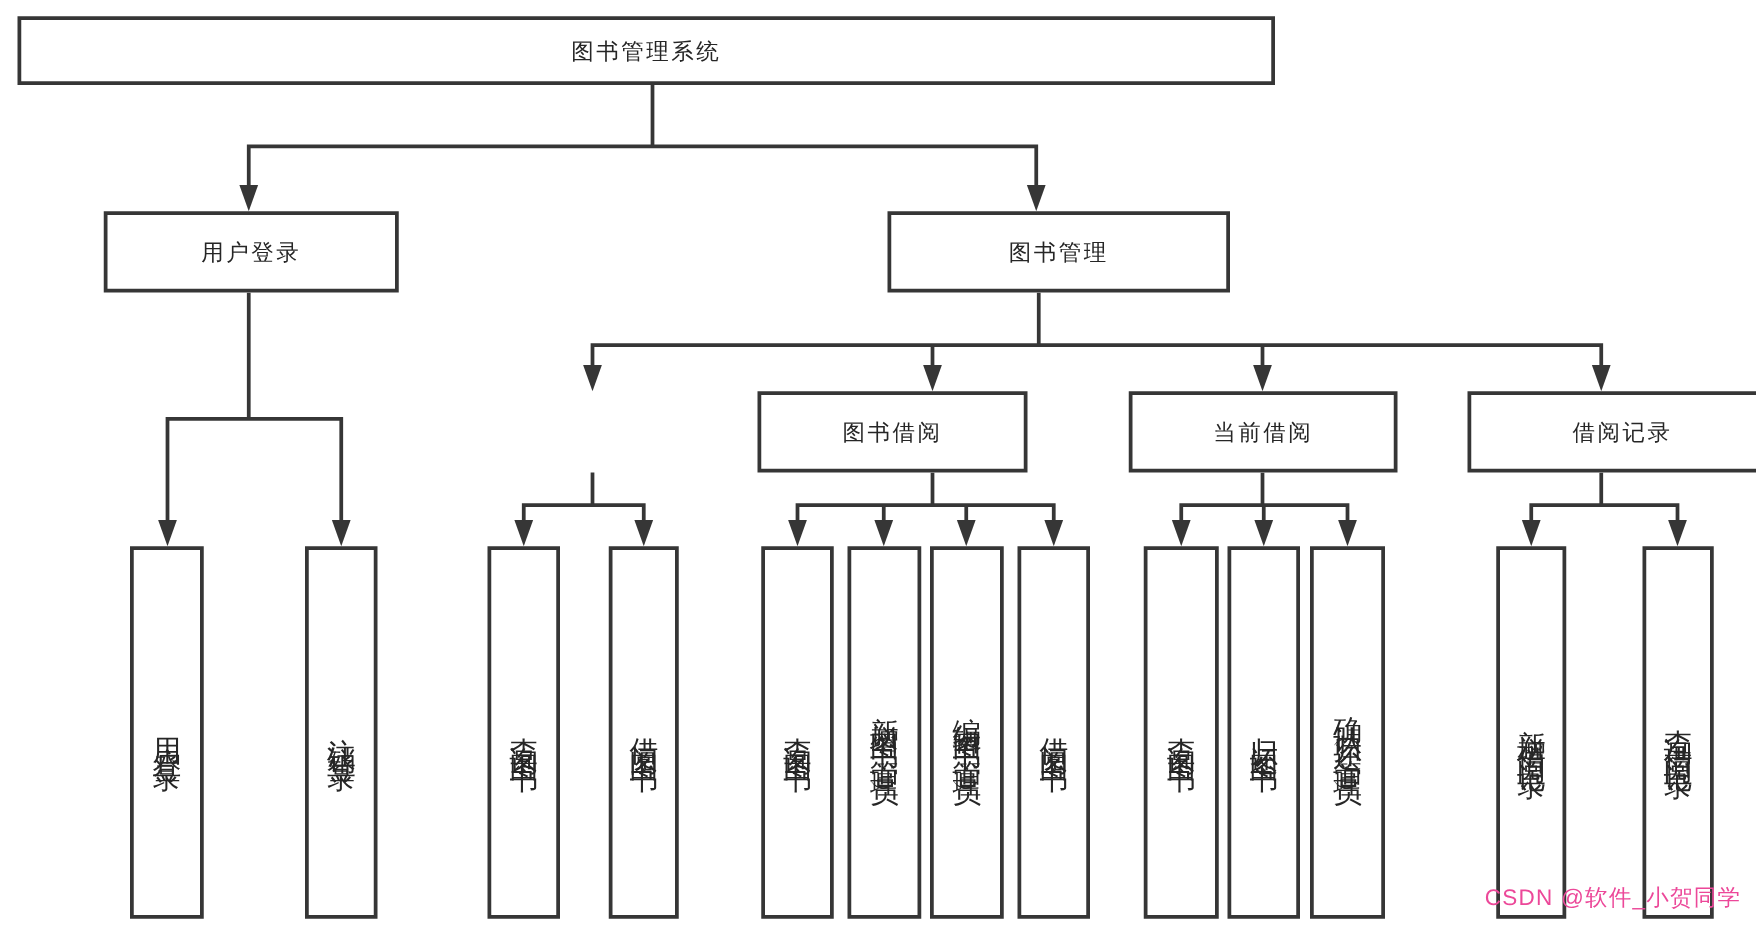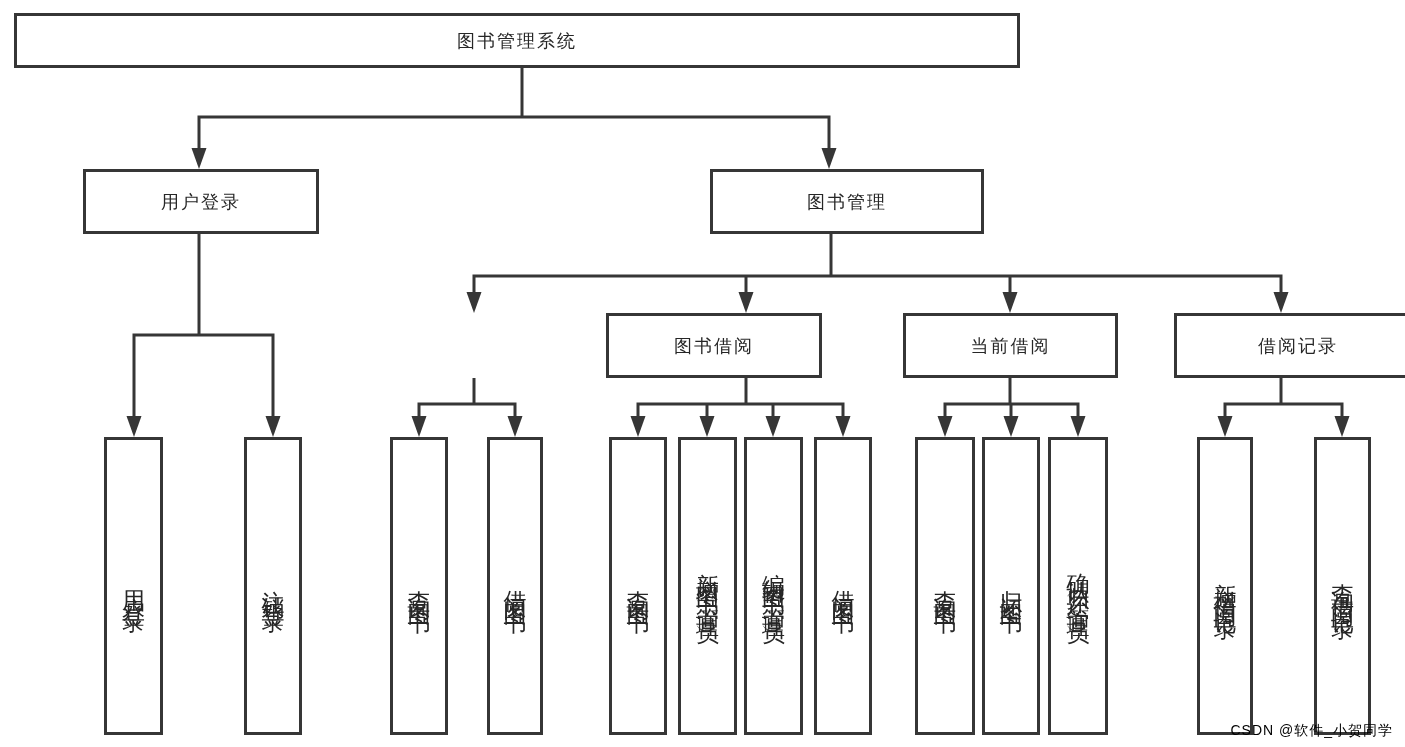--- a/index.html
+++ b/index.html
@@ -39,24 +39,24 @@
     writing-mode: vertical-rl;
     text-orientation: mixed;
     font-size: 23px;
     letter-spacing: 7px;
     line-height: 1;
     white-space: nowrap;
   }
   .watermark {
     position: absolute;
     right: 12px;
-    bottom: 7px;
-    font-size: 14px;
+    bottom: 17px;
+    font-size: 18px;
     letter-spacing: 1px;
-    color: #000000;
+    color: #ec4899;
     z-index: 3;
     white-space: nowrap;
   }
 </style>
 </head>
 <body>
 
 <div class="canvas">
 
   <svg class="wires" width="1405" height="747" viewBox="0 0 1405 747" fill="none" stroke="#363636" stroke-width="3">

